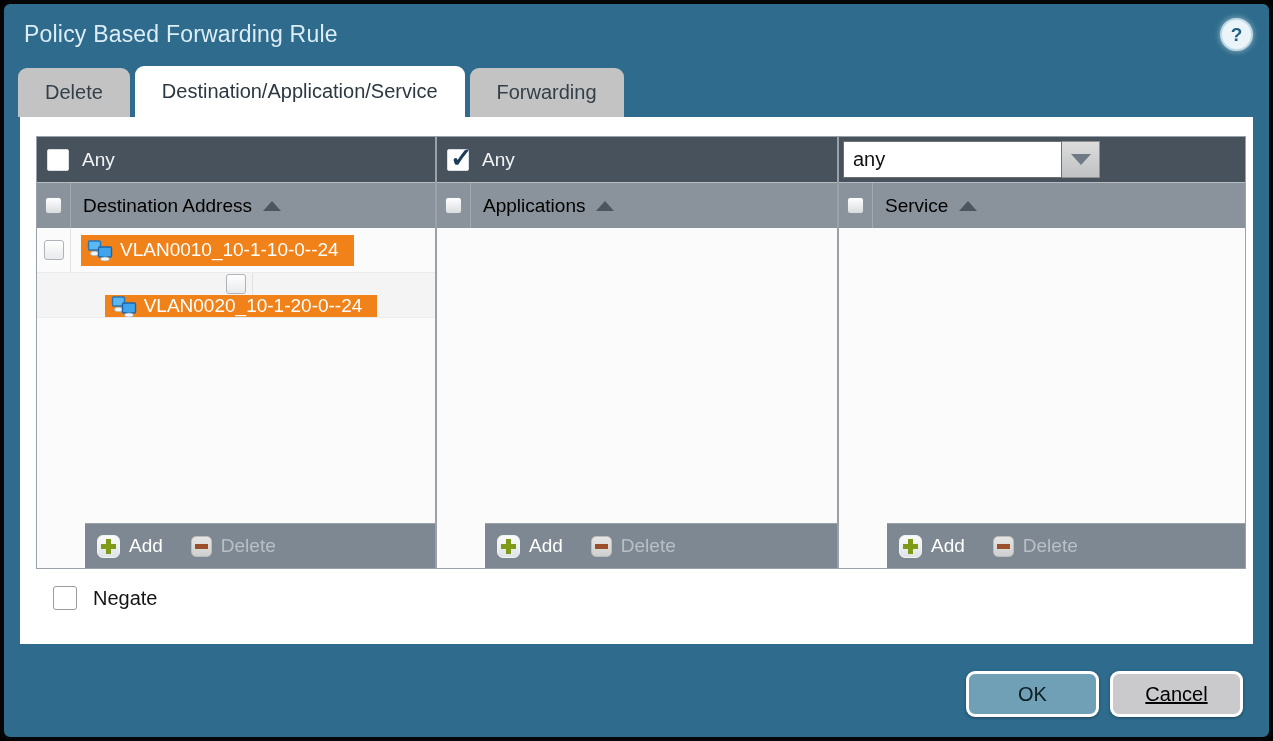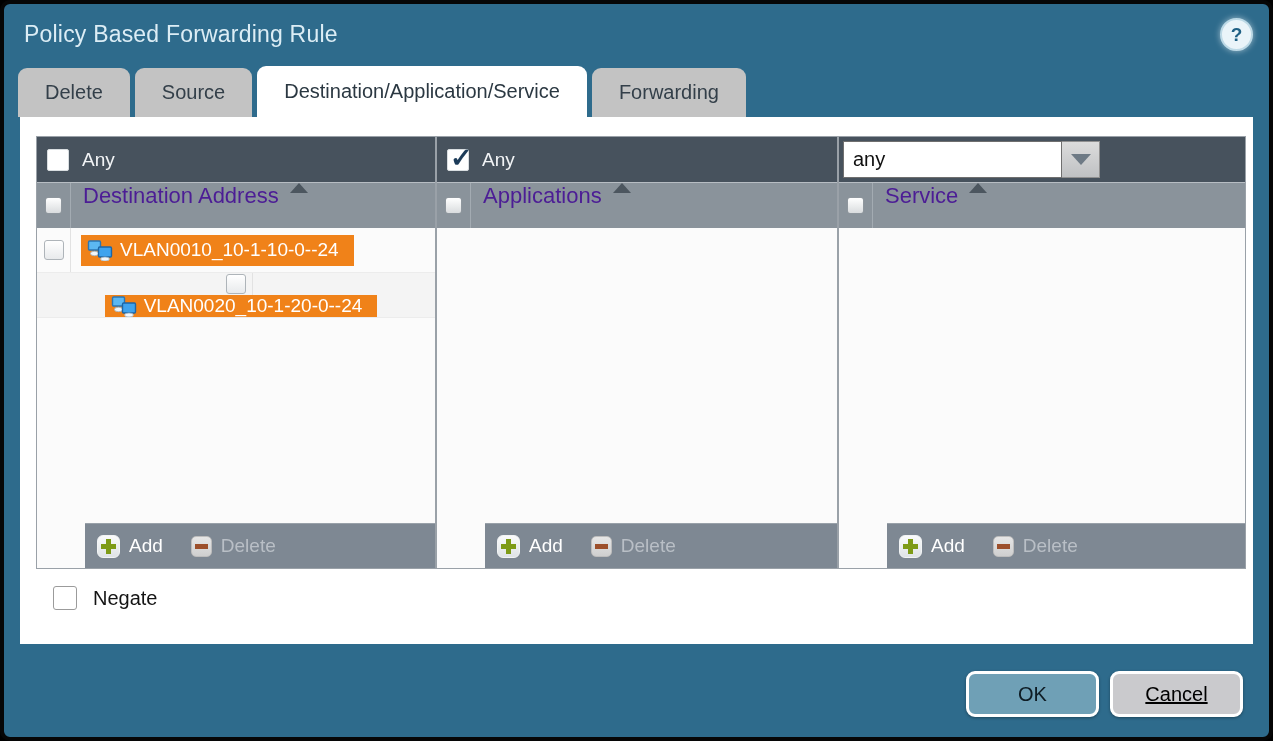--- a/index.html
+++ b/index.html
@@ -31,21 +31,21 @@
   .panel.p1{width:400px;} .panel.p2{width:402px;} .panel.p3{width:408px;}
 
   .anybar{height:45px;background:#47525d;display:flex;align-items:center;
           padding:0 10px;flex:0 0 auto;}
   .anybar .lbl{color:#f2f4f6;font-size:19px;margin-left:13px;}
 
   .colheader{height:45px;background:#8a939b;border-top:1px solid #b7bdc3;display:flex;
              align-items:stretch;flex:0 0 auto;}
   .colheader .cbcell{width:33px;display:flex;align-items:center;justify-content:center;
                      border-right:1px solid #a3abb2;}
-  .colheader .hlabel{display:flex;align-items:flex-start;color:#4c1d95;font-size:22px;
+  .colheader .hlabel{display:flex;align-items:center;color:#000000;font-size:19px;
                      padding-left:12px;cursor:pointer;flex:1;}
   .sort-asc{display:inline-block;width:0;height:0;margin-left:11px;
             border-left:9px solid transparent;border-right:9px solid transparent;
             border-bottom:10px solid #4c565f;}
 
   .list{flex:1;background:#fbfbfb;overflow:hidden;}
   .row{display:flex;align-items:center;height:44px;border-bottom:1px solid #ececec;}
   .row:nth-child(2){background:#f4f4f4;flex-direction:column;}
   .row .cbcell{width:33px;height:100%;display:flex;align-items:center;justify-content:center;
                border-right:1px solid #e2e2e2;}
@@ -103,21 +103,20 @@
 
 <div class="dialog">
 
   <div class="titlebar">
     <div class="title">Policy Based Forwarding Rule</div>
     <div class="help">?</div>
   </div>
 
   <div class="tabs">
     <div class="tab">Delete</div>
-    <div class="tab">Source</div>
     <div class="tab active">Destination/Application/Service</div>
     <div class="tab">Forwarding</div>
   </div>
 
   <div class="content">
     <div class="panels">
 
       <div class="panel p1">
         <div class="anybar">
           <span class="cb big"></span>

